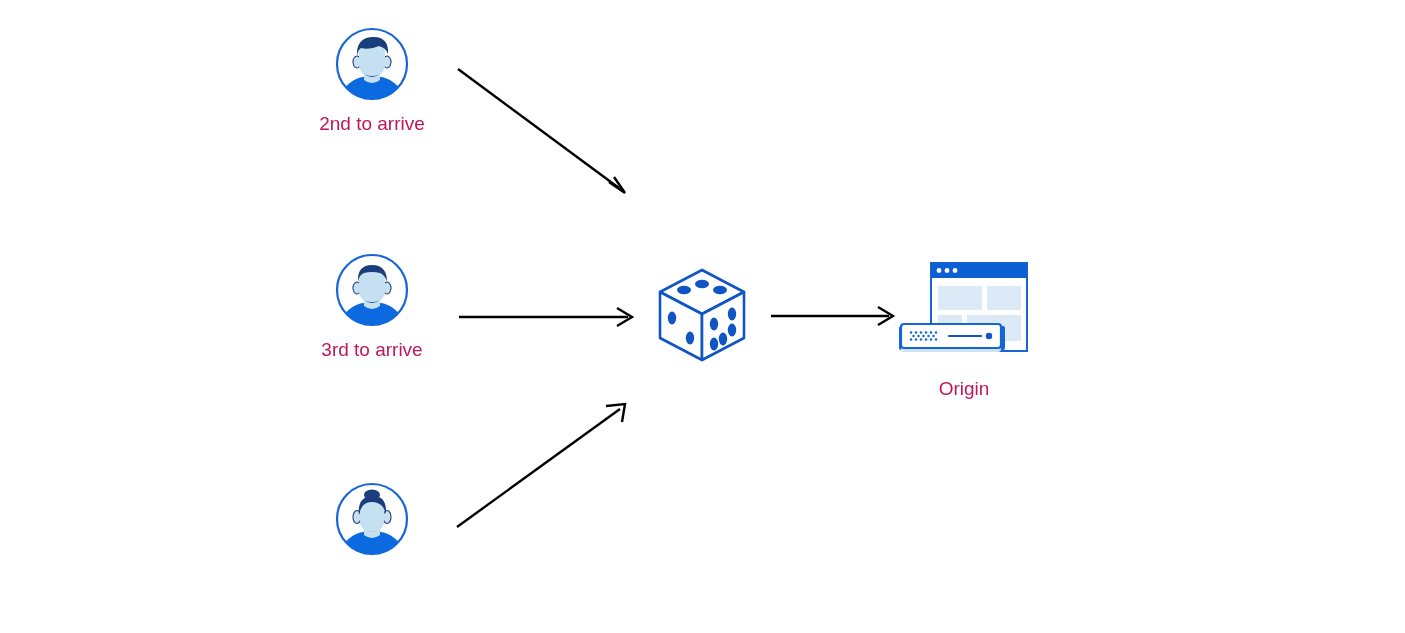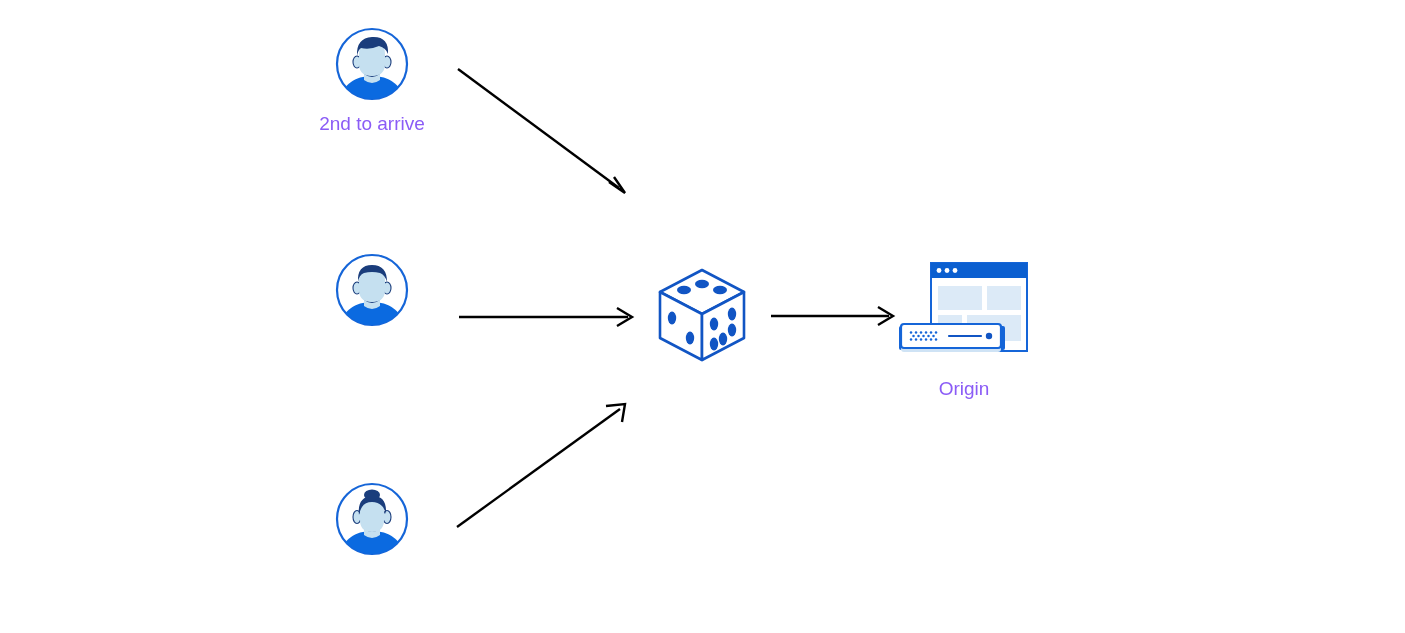--- a/index.html
+++ b/index.html
@@ -20,21 +20,21 @@
   .avatar-wrap {
     position: absolute;
     width: 76px;
     height: 76px;
   }
   .avatar-wrap svg { display: block; }
   .node-label {
     position: absolute;
     text-align: center;
     font-size: 19px;
-    color: #8b5cf6;
+    color: #be185d;
     white-space: nowrap;
     font-family: "Liberation Sans", sans-serif;
   }
   .arrow-layer {
     position: absolute;
     left: 0;
     top: 0;
     width: 1405px;
     height: 633px;
     pointer-events: none;
@@ -117,20 +117,21 @@
         <path d="M30 40 L30 54 Q38 60 46 54 L46 40 Z" fill="#c5e0f0"></path>
         <path d="M30 47 Q38 54 46 47" fill="none" stroke="#1a3d7c" stroke-width="1.1"></path>
         <ellipse cx="23" cy="36" rx="4" ry="6" fill="#c5e0f0" stroke="#1a3d7c" stroke-width="1.1"></ellipse>
         <ellipse cx="53" cy="36" rx="4" ry="6" fill="#c5e0f0" stroke="#1a3d7c" stroke-width="1.1"></ellipse>
         <path d="M25 28 Q25 16 38 16 Q51 16 51 28 L51 38 Q51 50 38 50 Q25 50 25 38 Z" fill="#c5e0f0"></path>
 
         <path d="M24 30 Q23 13 38 13 Q53 13 53 30 Q51 23 46 21 Q38 19 30 21 Q25 23 24 30 Z" fill="#1a3d7c"></path>
       </g>
     </svg>
   </div>
+  <div class="node-label" style="left:276px; top:339px; width:192px;">3rd to arrive</div>
 
   <div class="avatar-wrap" style="left:334px; top:481px;">
     <svg viewBox="0 0 76 76" width="76" height="76" xmlns="http://www.w3.org/2000/svg">
       <defs>
         <clipPath id="clipBot">
             <circle cx="38" cy="38" r="35"></circle>
           </clipPath>
       </defs>
       <circle cx="38" cy="38" r="35" fill="#ffffff" stroke="#1565d8" stroke-width="2.2"></circle>
       <g clip-path="url(#clipBot)">

